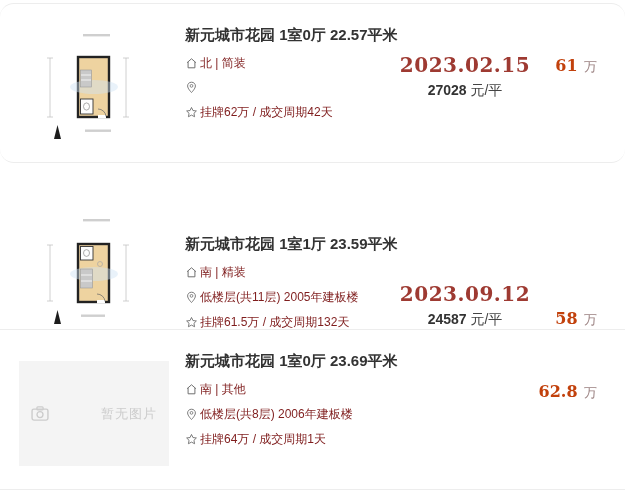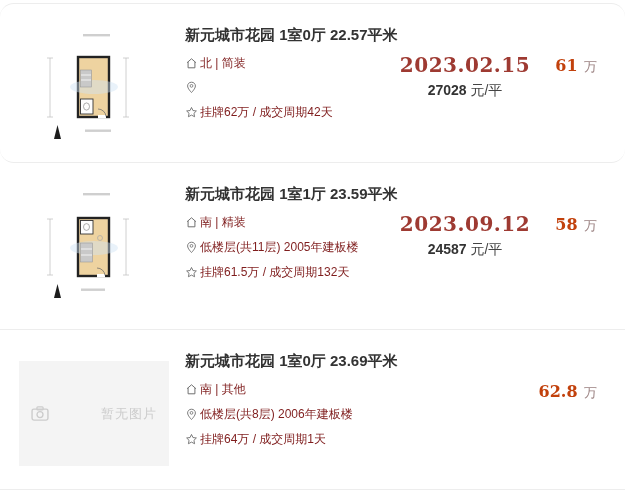--- a/index.html
+++ b/index.html
@@ -6,21 +6,21 @@
   html,body { background:#ffffff; width:625px; height:503px; overflow:hidden;
               font-family:"Liberation Sans","DejaVu Sans",sans-serif; }
   .list { margin-top:3px; }
   .card {
     display:flex; align-items:flex-start;
     height:160px; padding:20px 28px 0 19px;
     border-bottom:1px solid #ededed;
     cursor:pointer; background:#fff;
   }
   .card:first-child { border-top:1px solid #ededed;border-radius:14px; }
-  .card.tall { height:167px; }
+  .card.tall { height:167px;align-items:flex-end; }
 
   
   .media { width:150px; flex:0 0 150px; margin-top:5px; }
   .floorplan { display:block; }
   .noimg {
     width:150px; height:105px; margin-top:6px; background:#f4f4f4;
     display:flex; align-items:center; justify-content:center; gap:7px;
   }
   .noimg-label { color:#cccccc; font-size:13px; letter-spacing:1px;margin-left:45px; }
 

